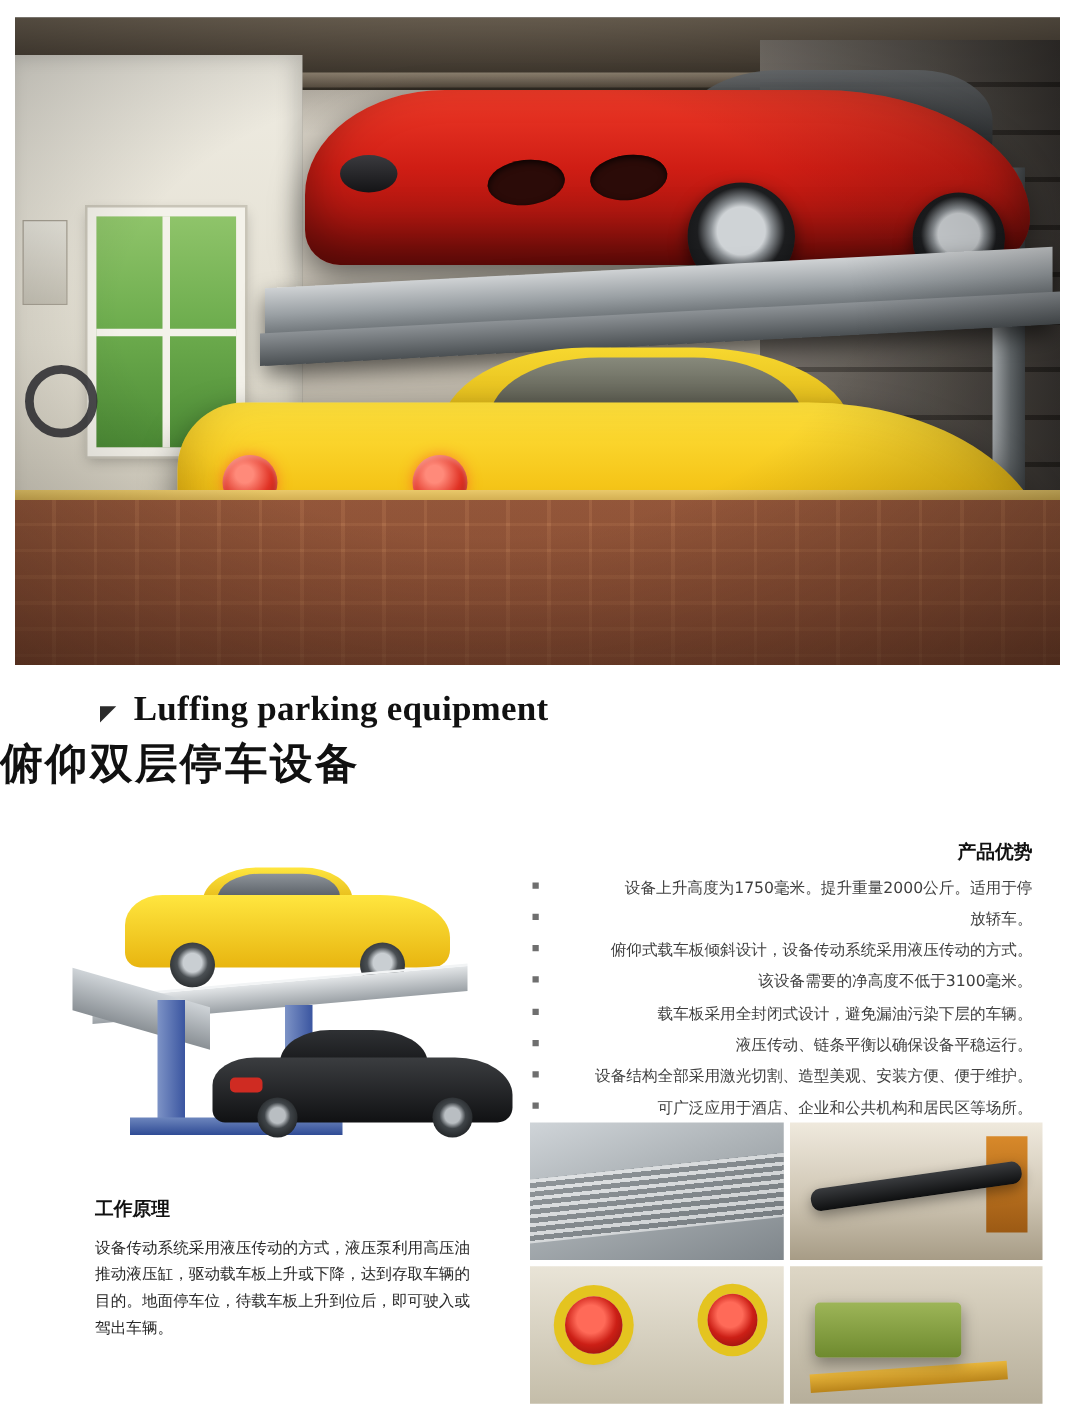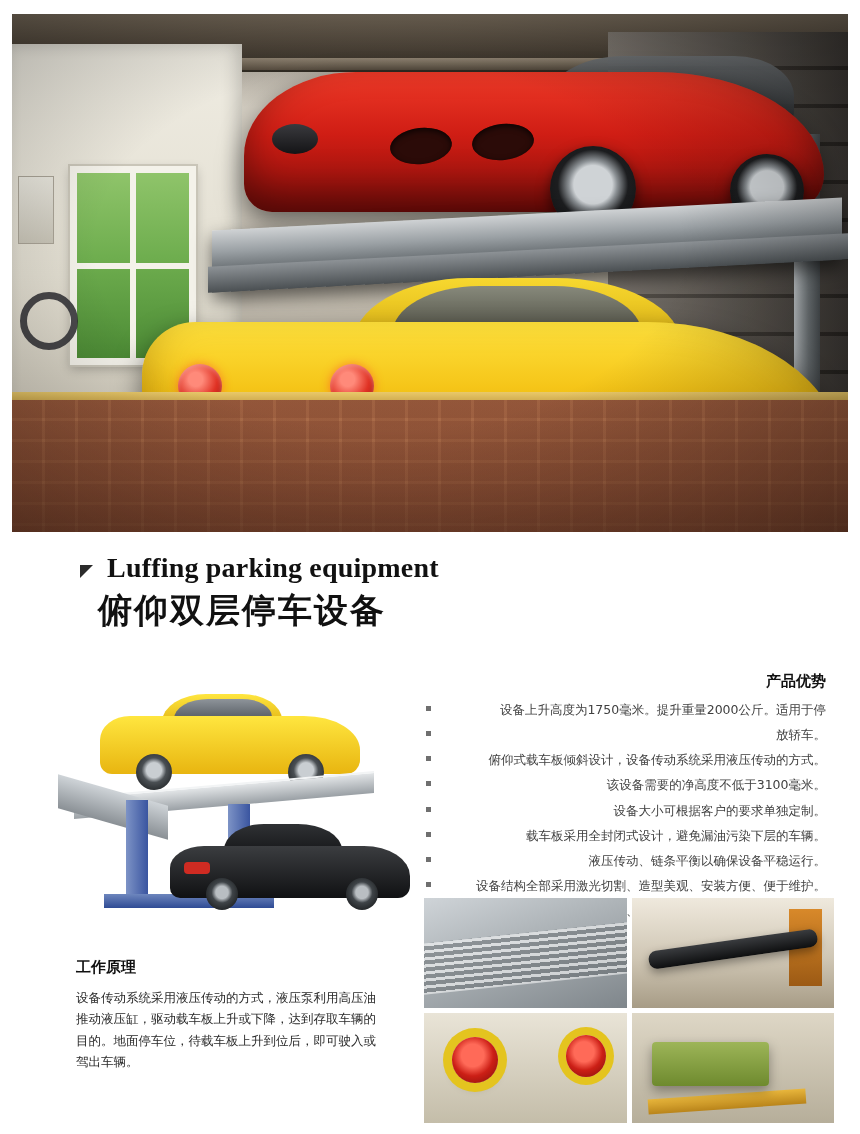--- a/index.html
+++ b/index.html
@@ -209,21 +209,21 @@
     border-bottom: 13px solid transparent;
     border-top: 0 solid transparent;
     transform: rotate(0deg);
     margin-top: 6px;
   }
   .en-text{
     font-family:"Liberation Serif", serif;
     font-size:28px; font-weight:bold; color:#111; letter-spacing:0.2px;
   }
   .title-cn{
-    padding-left:98px; margin-top:4px;
+    margin-top:4px;
     font-family:"DejaVu Sans", sans-serif;
     font-size:34px; font-weight:bold; color:#111; letter-spacing:2px;
   }
 
   
   .mid{
     position:absolute; left:0; top:672px; width:860px; height:260px;text-align:right;
   }
   .product-img{
     position:absolute; left:52px; top:0; width:345px; height:240px;
@@ -458,21 +458,20 @@
     </div>
   </div>
 
   <div class="adv">
     <h3>产品优势</h3>
     <ul>
       <li>设备上升高度为1750毫米。提升重量2000公斤。适用于停</li>
       <li>放轿车。</li>
       <li>俯仰式载车板倾斜设计，设备传动系统采用液压传动的方式。</li>
       <li>该设备需要的净高度不低于3100毫米。</li>
-      <li>设备大小可根据客户的要求单独定制。</li>
       <li>载车板采用全封闭式设计，避免漏油污染下层的车辆。</li>
       <li>液压传动、链条平衡以确保设备平稳运行。</li>
       <li>设备结构全部采用激光切割、造型美观、安装方便、便于维护。</li>
       <li>可广泛应用于酒店、企业和公共机构和居民区等场所。</li>
     </ul>
   </div>
 </div>
 
 <div class="bottom">
   <div class="principle">

